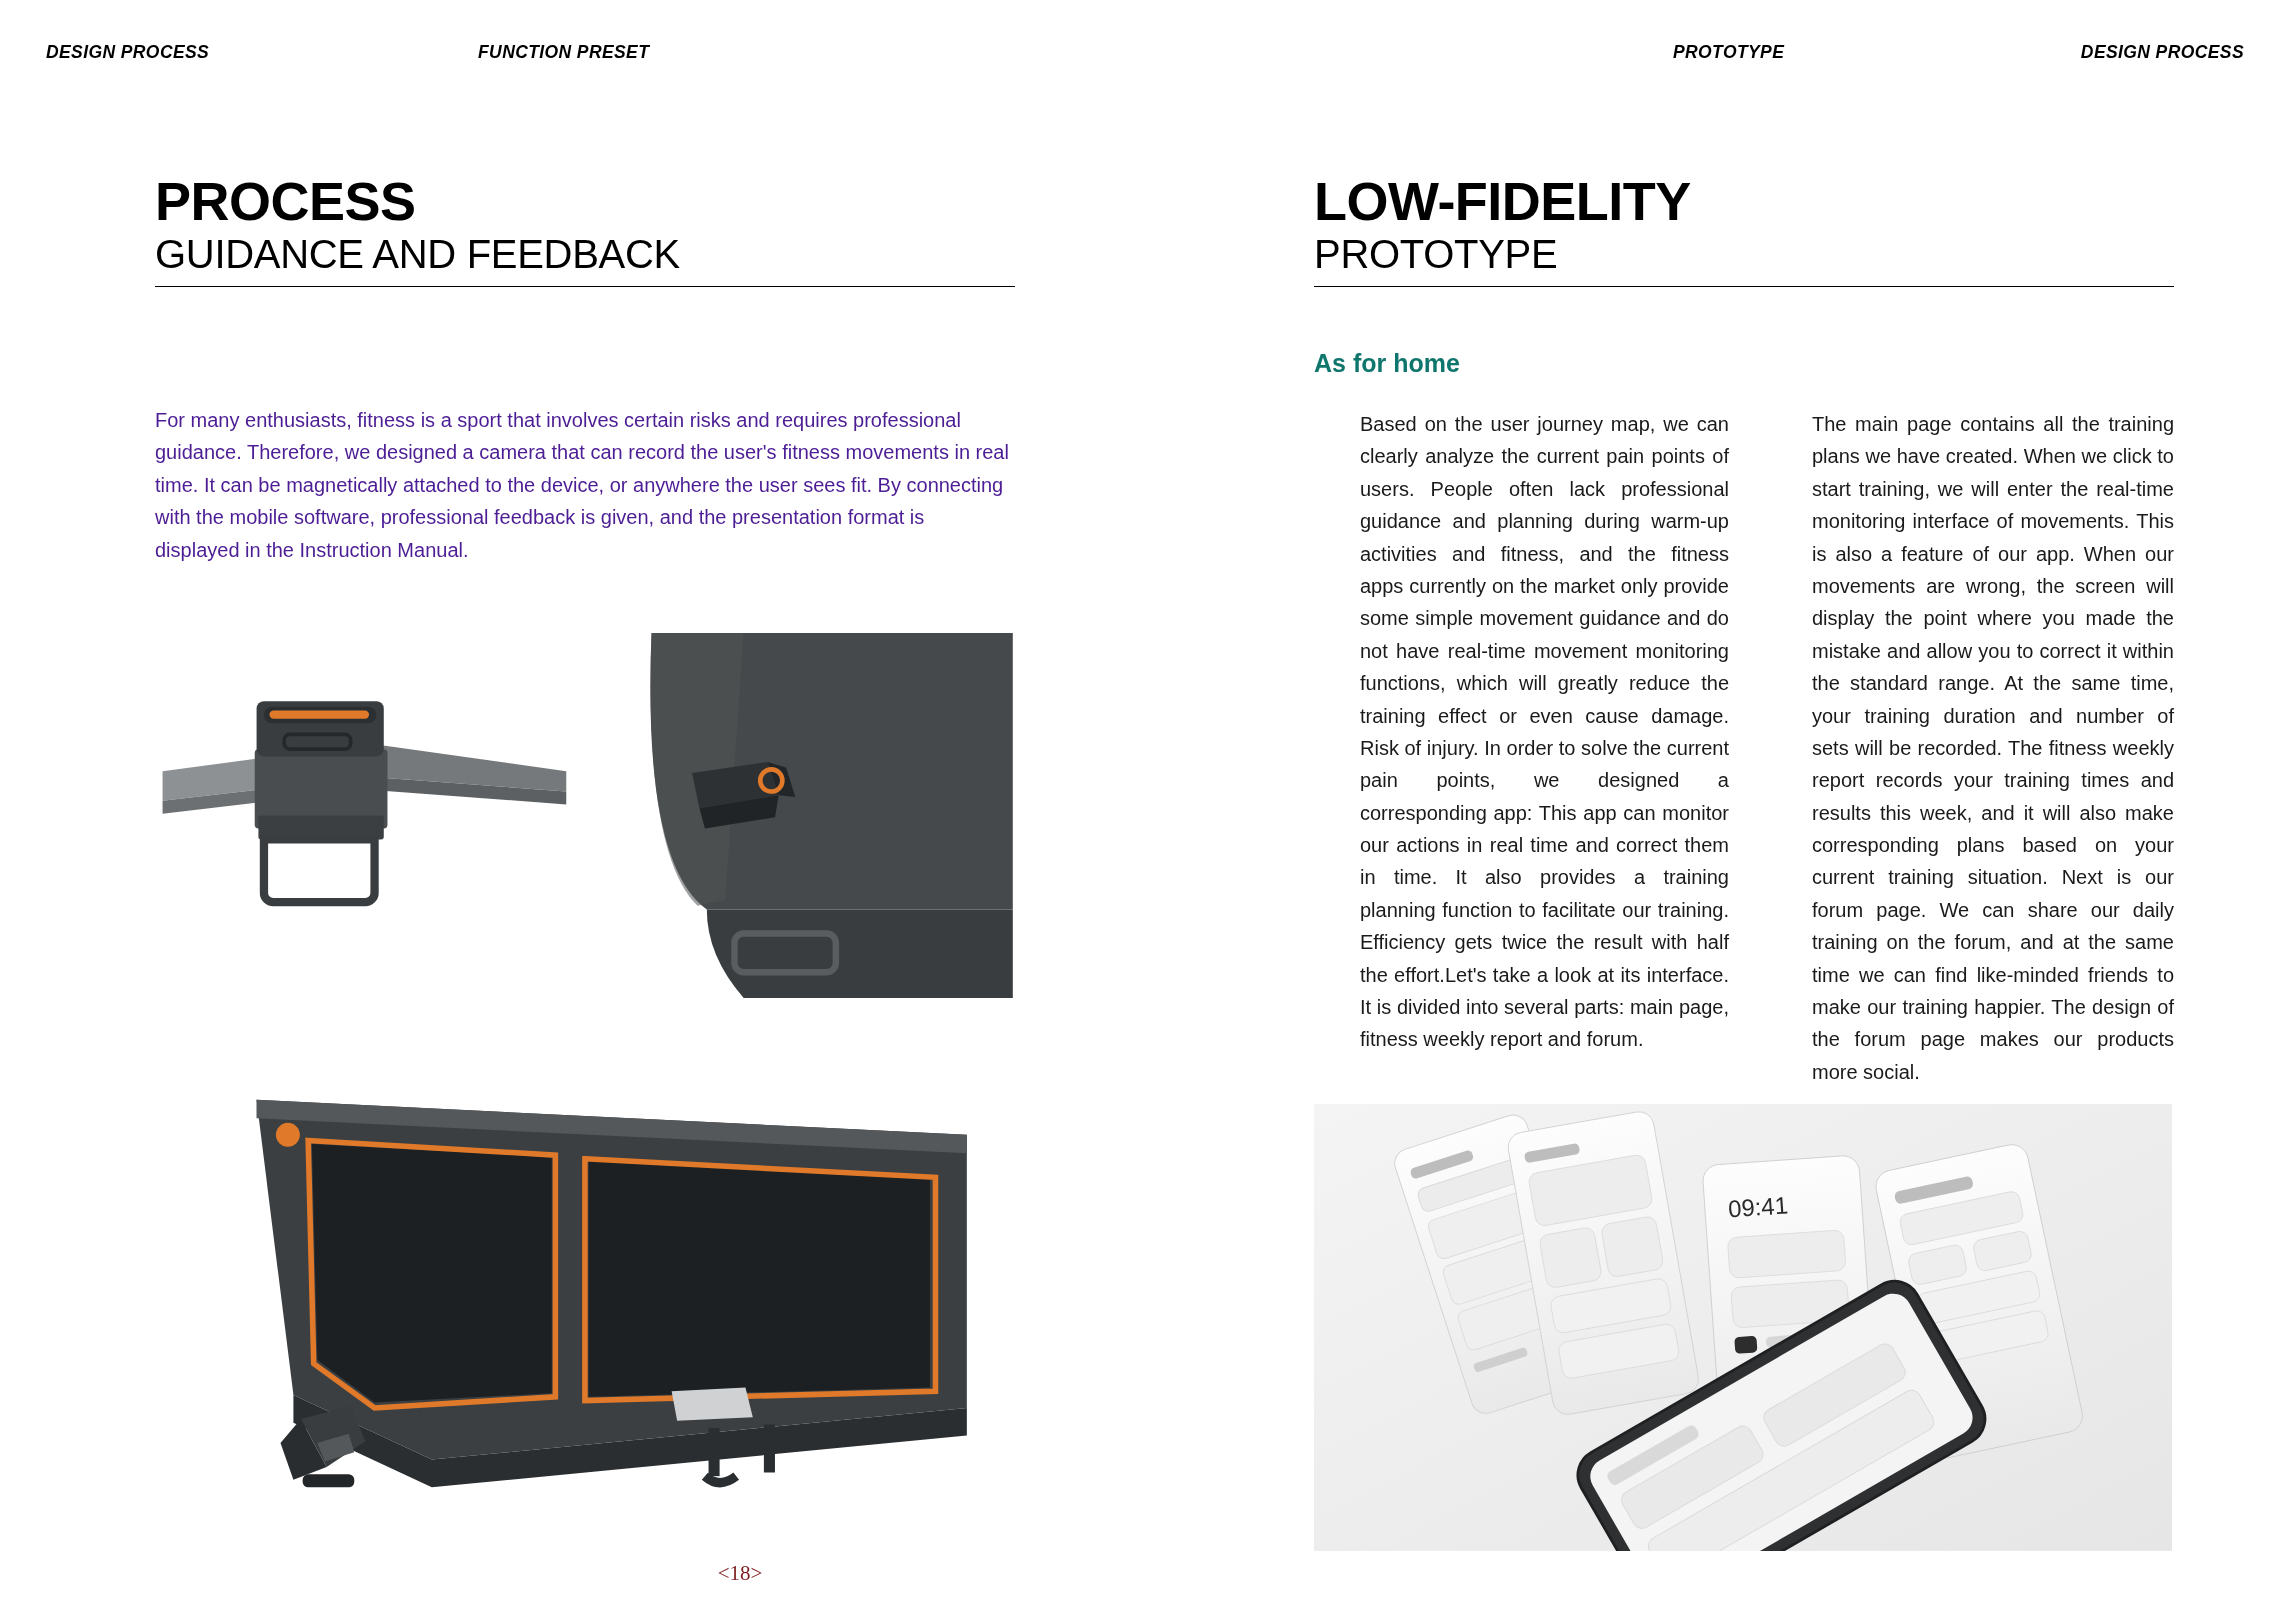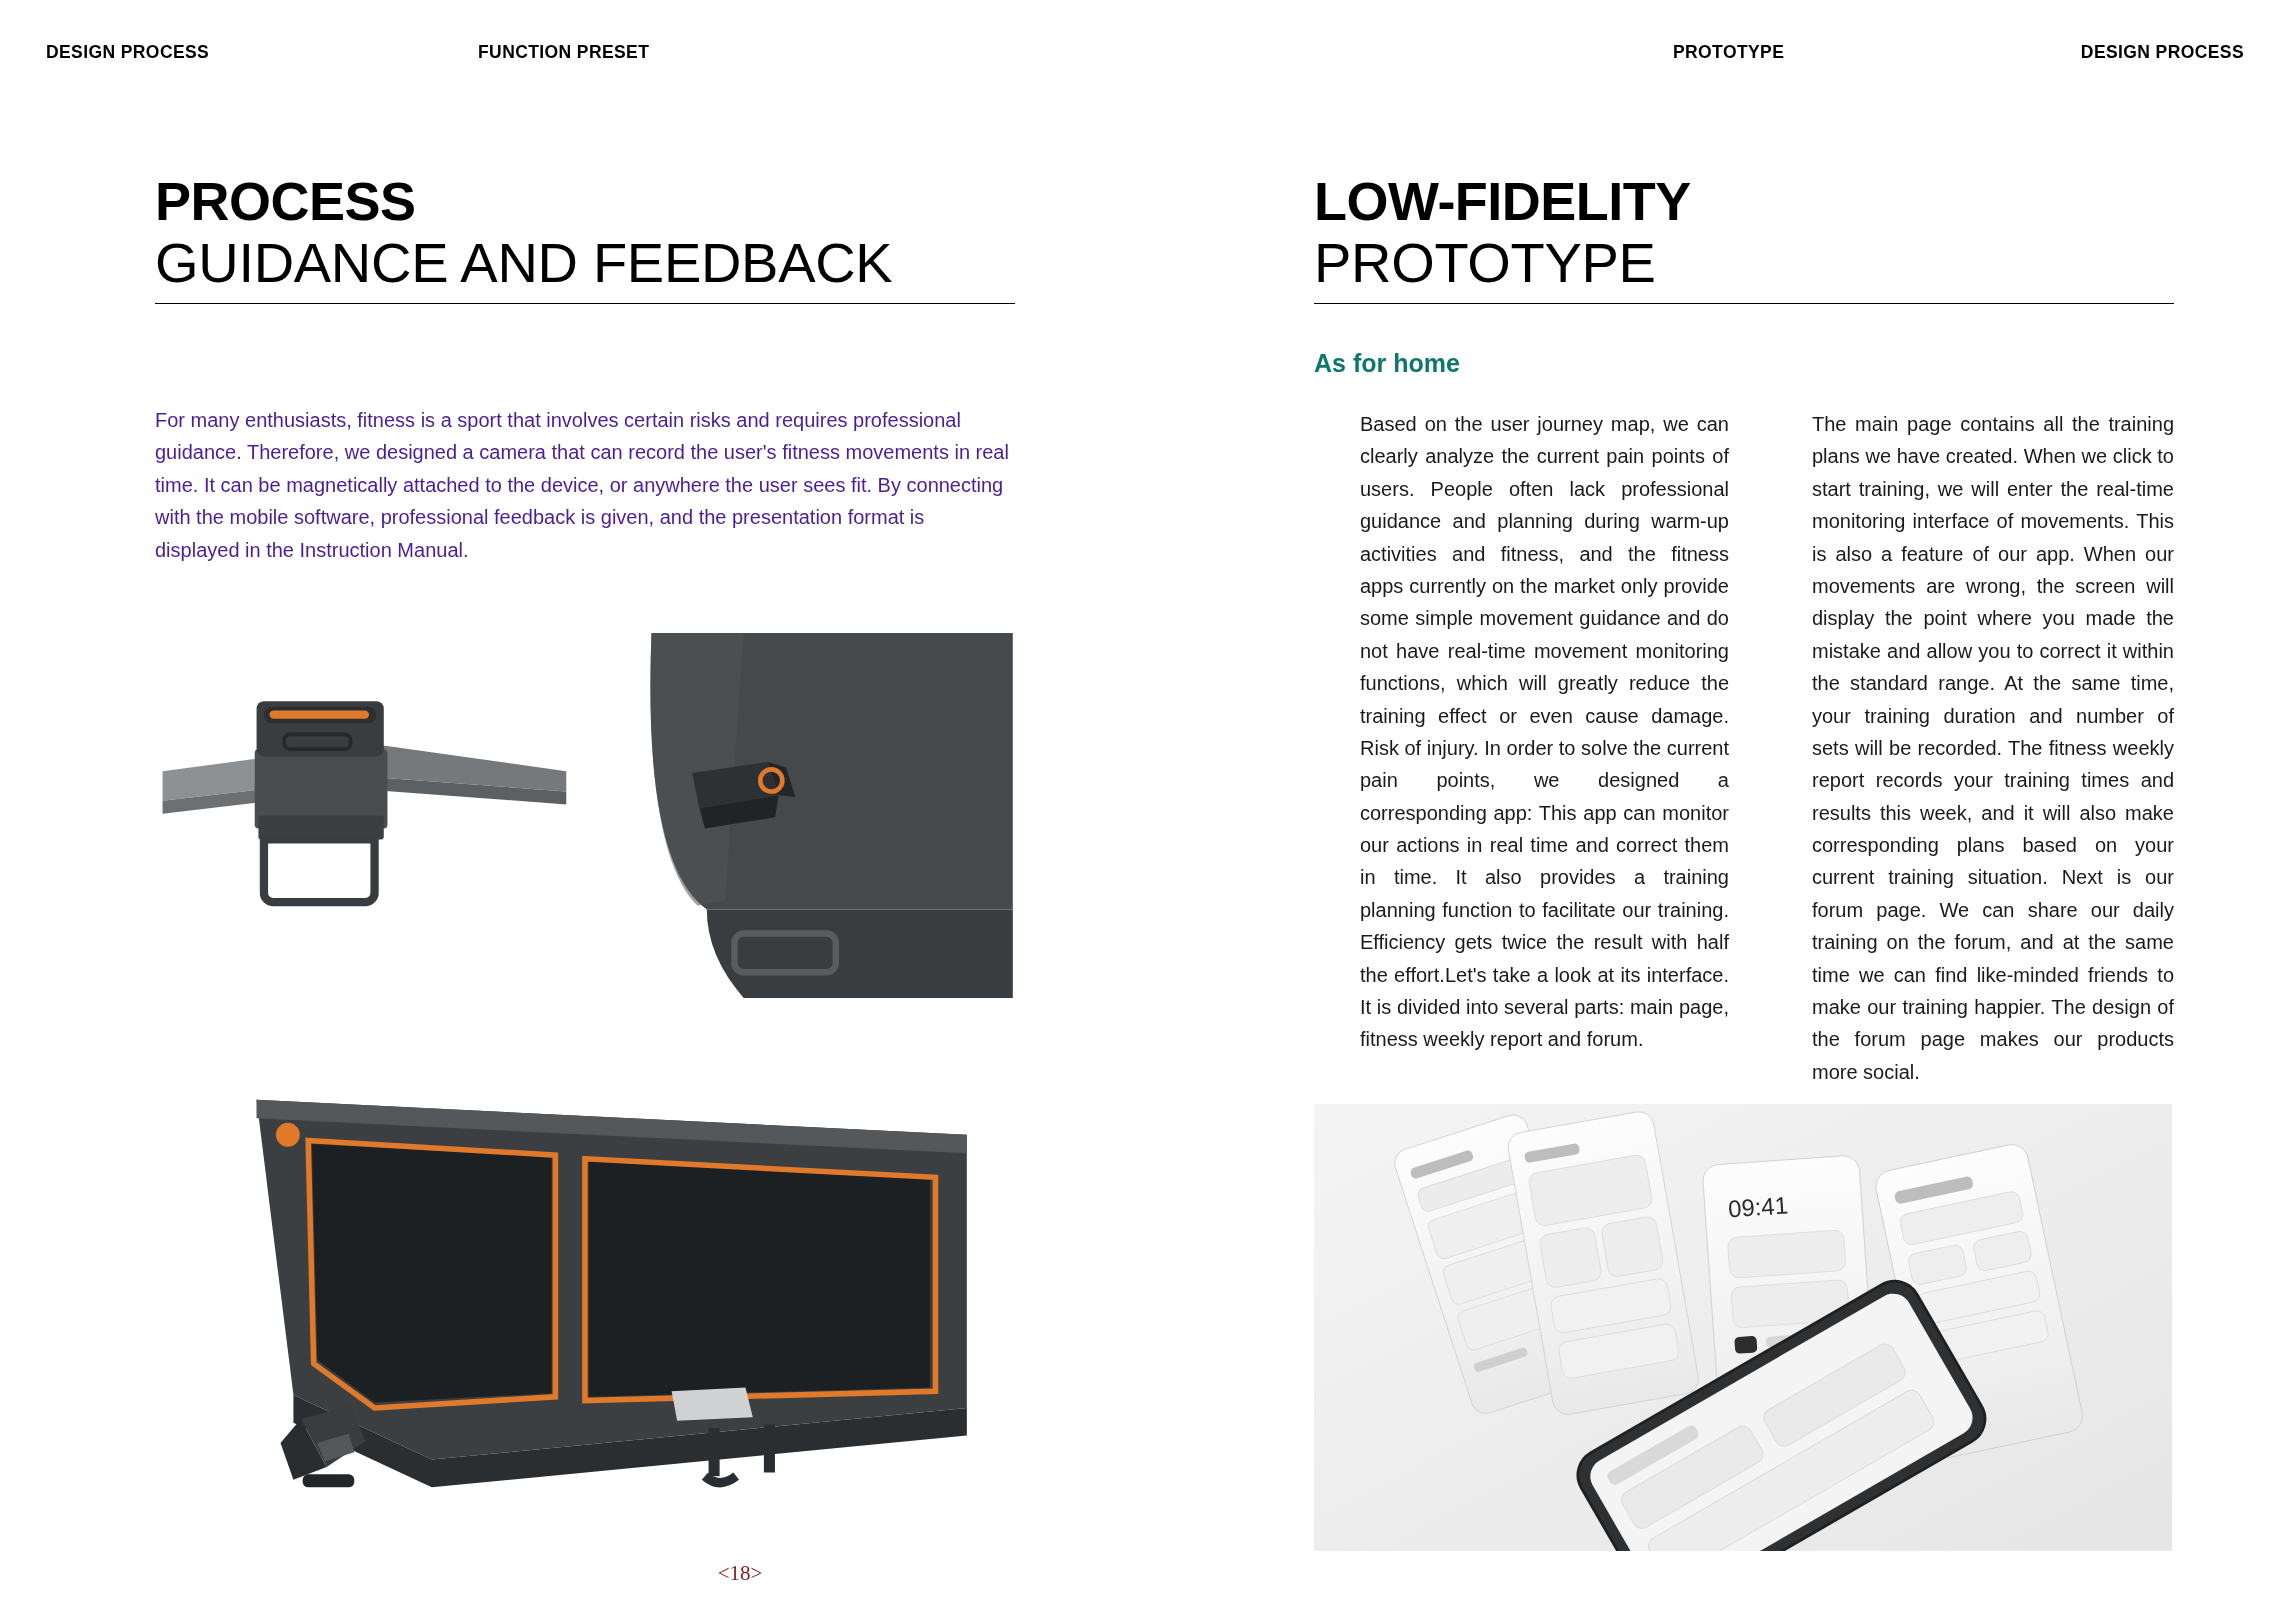--- a/index.html
+++ b/index.html
@@ -24,20 +24,21 @@
     width: 2290px;
     height: 28px;
   }
   .rh-item {
     position: absolute;
     font-size: 17.5px;
     font-weight: bold;
     letter-spacing: 0.4px;
     color: #000000;
     white-space: nowrap;
+    font-style: italic;
   }
   .rh-1 { left: 46px; }
   .rh-2 { left: 478px; }
   .rh-3 { left: 1673px; }
   .rh-4 { right: 46px; }
 
   
   .page-left {
     position: absolute;
     left: 155px;
@@ -63,21 +64,21 @@
   .title-main {
     font-size: 54px;
     font-weight: bold;
     letter-spacing: -0.5px;
     line-height: 1.02;
     margin: 0;
     color: #000;
     font-stretch: condensed;
   }
   .title-sub {
-    font-size: 56px;
+    font-size: 40px;
     font-weight: normal;
     letter-spacing: -0.3px;
     line-height: 1.06;
     margin: 3.7px 0 0 0;
     color: #000;
   }
   .title-rule {
     margin-top: 11px;
     border-bottom: 1.8px solid #000;
     width: 100%;

